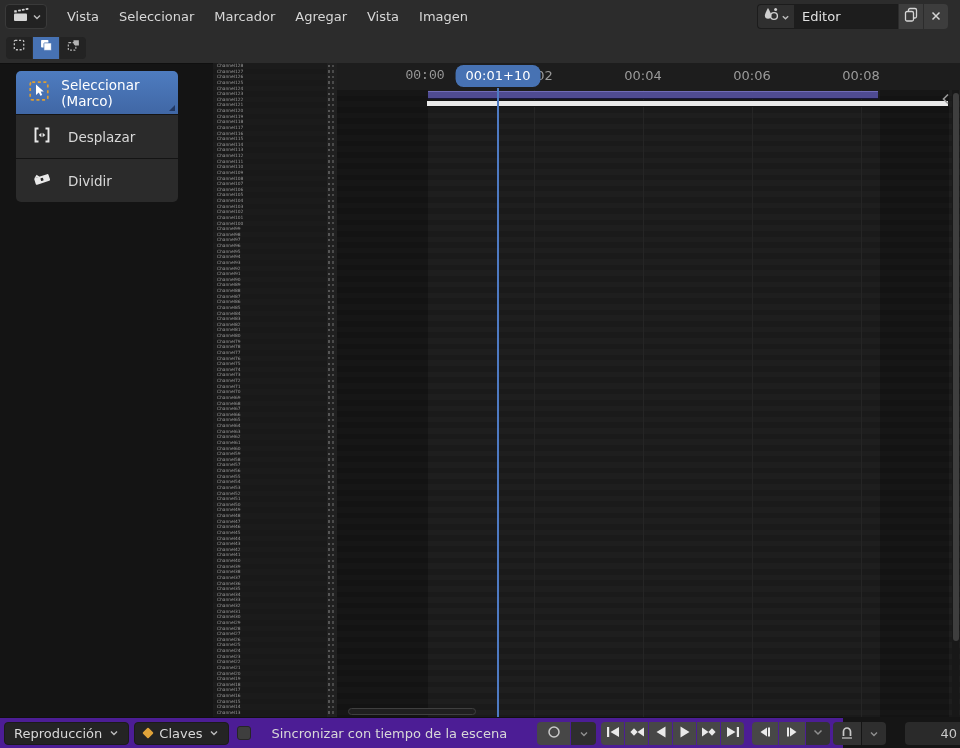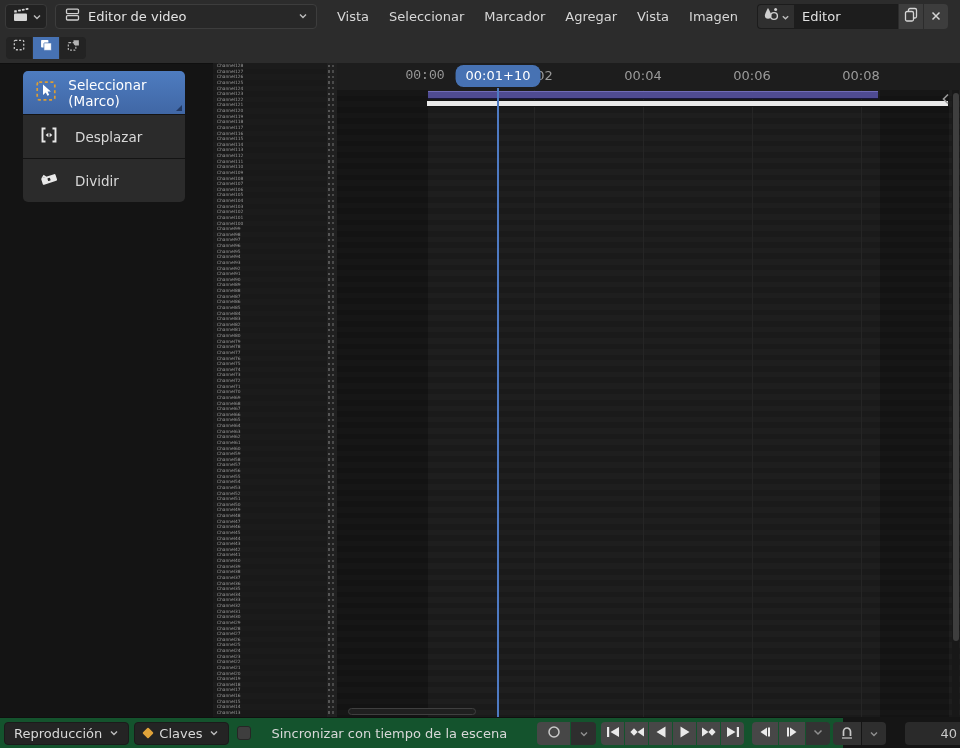--- a/index.html
+++ b/index.html
@@ -27,21 +27,21 @@
   .scene-close{border-radius:0 4px 4px 0;margin-left:1px;}
   .hrow2{position:absolute;left:0;top:32px;width:960px;height:31px;display:flex;align-items:center;}
   .selmode-group{margin-left:6px;display:flex;gap:1px;}
   .selmode-btn{width:26px;height:22px;background:#232323;display:flex;align-items:center;justify-content:center;}
   .selmode-btn:first-child{border-radius:4px 0 0 4px;}
   .selmode-btn:last-child{border-radius:0 4px 4px 0;}
   .selmode-btn.active{background:#4772b3;}
   
   .main{position:absolute;left:0;top:64px;width:960px;height:653px;background:#141414;}
   
-  .toolpanel{position:absolute;left:23px;top:7px;width:162px;display:flex;flex-direction:column;gap:1px;}
+  .toolpanel{position:absolute;left:16px;top:7px;width:162px;display:flex;flex-direction:column;gap:1px;}
   .tool-row{height:43px;background:#2b2b2b;display:flex;align-items:center;position:relative;}
   .tool-row:first-child{border-radius:5px 5px 0 0;}
   .tool-row:last-child{border-radius:0 0 5px 5px;}
   .tool-row.active{background:linear-gradient(180deg,#4e7cc0,#4067a5);}
   .tool-icon{width:52px;display:flex;align-items:center;justify-content:center;}
   .tool-label{color:#d8d8d8;font-size:13.5px;}
   .tool-row.active .tool-label{color:#ffffff;}
   .tool-corner{position:absolute;right:3px;bottom:3px;width:0;height:0;border-left:6px solid transparent;border-bottom:6px solid rgba(10,16,40,.55);}
   
   .channel-col{position:absolute;left:213px;top:-1px;width:114px;height:654px;background:#191919;overflow:hidden;}
@@ -63,21 +63,21 @@
   .strip-purple{background:#4f4b92;border-top:1px solid #716cb8;border-bottom:1px solid #191638;}
   .strip-white{background:#e9e9e9;border-top:1px solid #141414;border-bottom:1px solid #141414;}
   .playhead{position:absolute;width:2px;background:#4e7ac2;top:25px;height:629px;}
   .frame-badge{position:absolute;top:2px;transform:translateX(-50%);background:#4772b3;color:#ffffff;
     font-size:13px;padding:3px 10px 4px;border-radius:8px;white-space:nowrap;z-index:5;}
   .sidebar-arrow{position:absolute;color:#9a9a9a;font-size:13px;z-index:6;}
   .vscroll{position:absolute;right:1px;top:27px;width:7px;height:627px;background:#181818;}
   .vscroll-thumb{position:absolute;left:0.5px;top:3px;width:6px;height:548px;background:#3e3e3e;border-radius:3px;}
   .hscroll-thumb{position:absolute;left:11px;top:645px;width:128px;height:7px;background:#1f1f1f;border:1px solid #3f3f3f;border-radius:4px;box-sizing:border-box;}
   
-  .footer{position:absolute;left:0;top:717px;width:843px;height:31px;background:#14532d;border-top:1px solid #101010;box-sizing:border-box;}
+  .footer{position:absolute;left:0;top:717px;width:843px;height:31px;background:#4c1d95;border-top:1px solid #101010;box-sizing:border-box;}
   .footer-inner{position:relative;width:100%;height:100%;display:flex;align-items:center;}
   .f-btn{height:23px;background:#242424;border:1px solid #1b1b1b;border-radius:4px;display:flex;align-items:center;
     color:#d8d8d8;font-size:13px;padding:0 9px;gap:7px;box-sizing:border-box;}
   .f-playback{margin-left:4px;}
   .f-keys{margin-left:5px;}
   .key-diamond{width:8px;height:8px;background:#e0a33a;transform:rotate(45deg);border-radius:1px;}
   .f-check{margin-left:8px;width:14px;height:14px;background:#3e3e3e;border:1px solid #262626;border-radius:3px;box-sizing:border-box;}
   .f-sync-label{margin-left:20px;color:#d8d8d8;font-size:13px;white-space:nowrap;}
   .seg-group{position:absolute;top:4px;height:23px;display:flex;gap:1px;}
   .seg{height:23px;background:#474747;display:flex;align-items:center;justify-content:center;}
@@ -102,35 +102,20 @@
       <div class="editor-type-btn">
         <span>
           <svg width="20" height="18" viewBox="0 0 20 18">
             <rect x="3" y="8.5" width="13" height="7.5" rx="1" fill="#d6d6d6"></rect>
             <rect x="3.2" y="5.2" width="2.6" height="2.2" rx="0.5" fill="#d6d6d6"></rect>
             <rect x="7" y="4.6" width="2.8" height="1.8" rx="0.5" fill="#d6d6d6" transform="rotate(-8 8 5)"></rect>
             <rect x="10.8" y="3.8" width="2.8" height="1.8" rx="0.5" fill="#d6d6d6" transform="rotate(-8 12 4.5)"></rect>
             <rect x="14.6" y="3" width="2.8" height="1.8" rx="0.5" fill="#d6d6d6" transform="rotate(-8 16 3.8)"></rect>
           </svg>
         </span>
-        <span>
-          <svg width="10" height="10" viewBox="0 0 10 10">
-              <polyline points="2,3.5 5,6.5 8,3.5" fill="none" stroke="#bdbdbd" stroke-width="1.4"></polyline>
-            </svg>
-        </span>
-      </div>
-      <div class="editor-dd">
-        <span>
-          <svg width="17" height="17" viewBox="0 0 17 17">
-            <rect x="2.5" y="3.2" width="12" height="4.4" rx="1" fill="none" stroke="#cfcfcf" stroke-width="1.3"></rect>
-            <rect x="2.5" y="9.6" width="12" height="4.4" rx="1" fill="none" stroke="#cfcfcf" stroke-width="1.3"></rect>
-          </svg>
-        </span>
-        <span>Editor de video</span>
-        <span class="spacer"></span>
         <span>
           <svg width="10" height="10" viewBox="0 0 10 10">
               <polyline points="2,3.5 5,6.5 8,3.5" fill="none" stroke="#bdbdbd" stroke-width="1.4"></polyline>
             </svg>
         </span>
       </div>
       <div class="menubar" id="menubar">
           <div class="menu-item">Vista</div>
           <div class="menu-item">Seleccionar</div>
           <div class="menu-item">Marcador</div>

